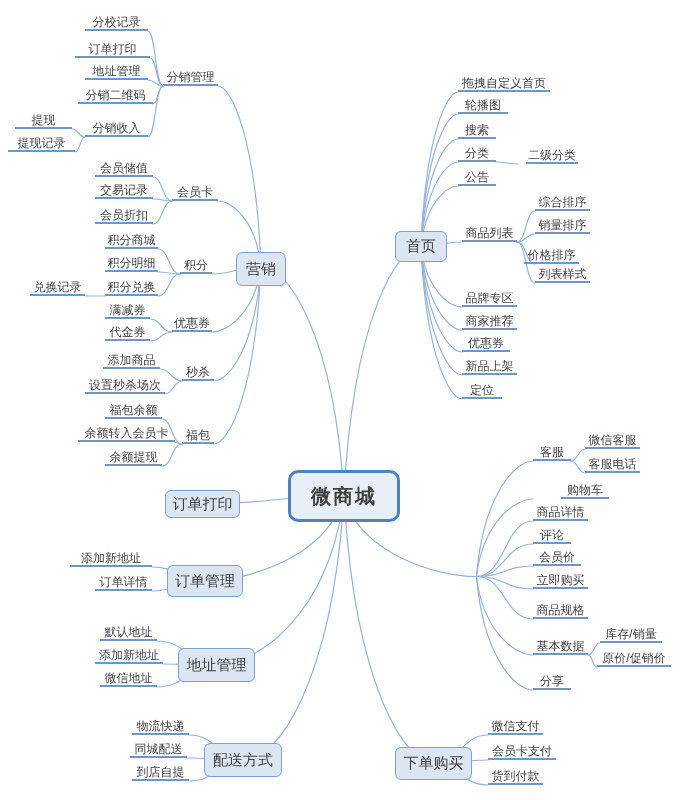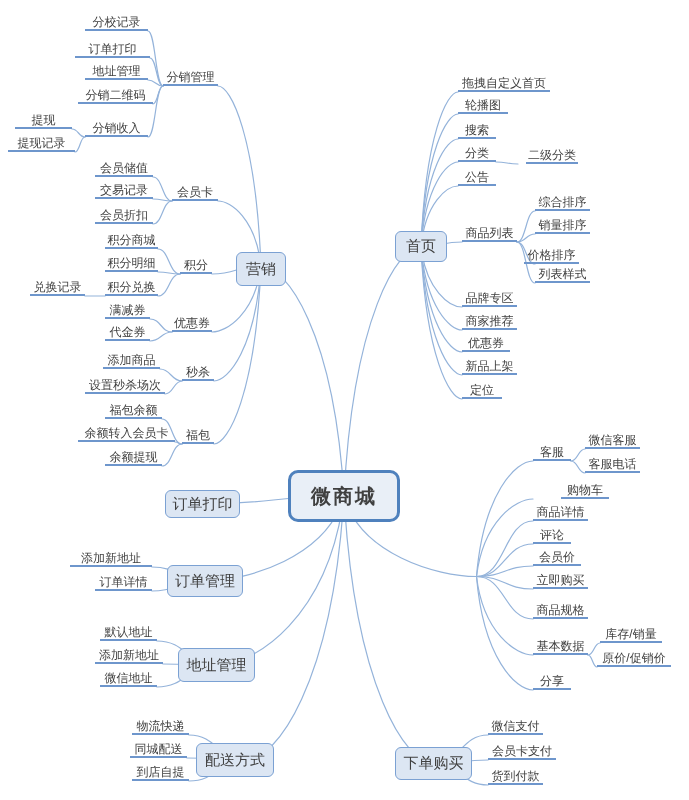--- a/index.html
+++ b/index.html
@@ -144,21 +144,21 @@
   <div class="leaf" style="left:462px;top:359px;width:55px">新品上架</div>
   <div class="leaf" style="left:462px;top:383px;width:40px">定位</div>
   <div class="box" style="left:165px;top:490px;width:75px;height:28px">订单打印</div>
   <div class="box" style="left:167px;top:565px;width:76px;height:32px">订单管理</div>
   <div class="leaf" style="left:70px;top:551px;width:82px">添加新地址</div>
   <div class="leaf" style="left:95px;top:575px;width:57px">订单详情</div>
   <div class="box" style="left:178px;top:648px;width:77px;height:34px">地址管理</div>
   <div class="leaf" style="left:100px;top:625px;width:57px">默认地址</div>
   <div class="leaf" style="left:95px;top:648px;width:68px">添加新地址</div>
   <div class="leaf" style="left:100px;top:671px;width:57px">微信地址</div>
-  <div class="box" style="left:196px;top:743px;width:78px;height:34px">配送方式</div>
+  <div class="box" style="left:204px;top:743px;width:78px;height:34px">配送方式</div>
   <div class="leaf" style="left:132px;top:719px;width:57px">物流快递</div>
   <div class="leaf" style="left:130px;top:742px;width:57px">同城配送</div>
   <div class="leaf" style="left:132px;top:765px;width:57px">到店自提</div>
   <div class="leaf" style="left:533px;top:445px;width:38px">客服</div>
   <div class="leaf" style="left:585px;top:433px;width:55px">微信客服</div>
   <div class="leaf" style="left:585px;top:457px;width:55px">客服电话</div>
   <div class="leaf" style="left:561px;top:483px;width:48px">购物车</div>
   <div class="leaf" style="left:533px;top:505px;width:55px">商品详情</div>
   <div class="leaf" style="left:533px;top:528px;width:38px">评论</div>
   <div class="leaf" style="left:533px;top:550px;width:48px">会员价</div>

